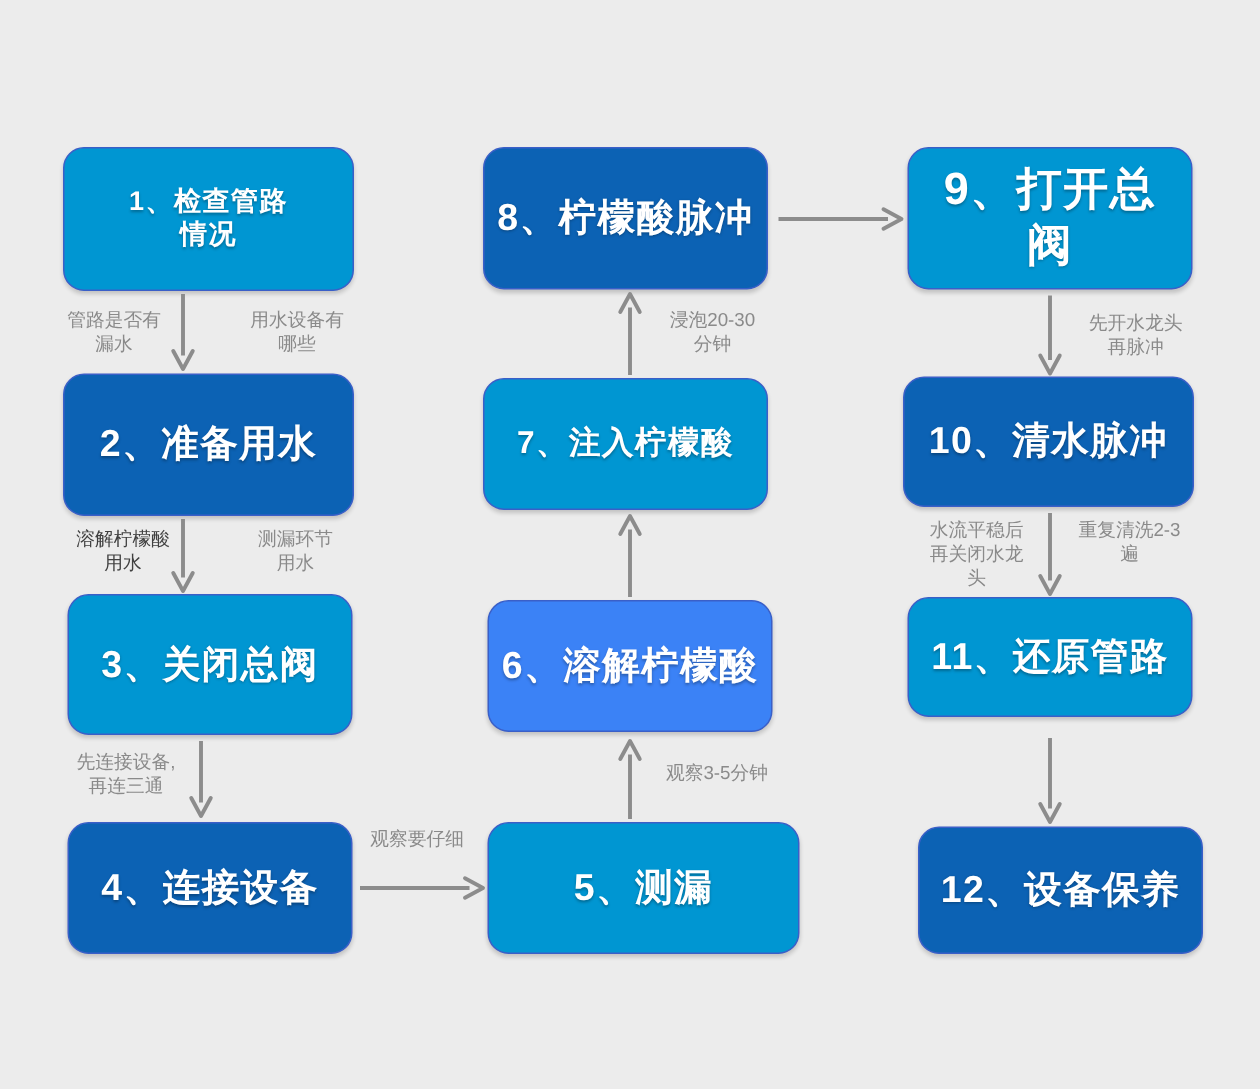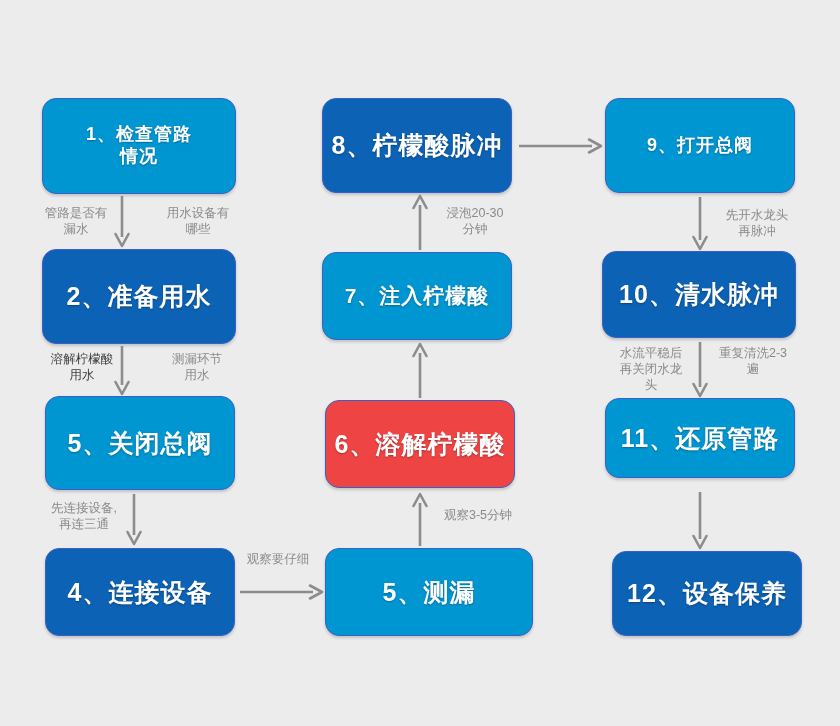--- a/index.html
+++ b/index.html
@@ -55,39 +55,39 @@
 <div id="stage">
   <div id="nodes-layer">
       <div class="node tone-light" style="left: 42px; top: 98px; width: 194px; height: 96px; background: rgb(0, 150, 210); border-color: rgb(58, 95, 200); color: rgb(255, 255, 255);">
         <span class="lbl" style="font-size: 18px; white-space: pre-line;">1、检查管路
 情况</span>
       </div>
       <div class="node tone-dark" style="left: 42px; top: 249px; width: 194px; height: 95px; background: rgb(12, 98, 180); border-color: rgb(58, 95, 200); color: rgb(255, 255, 255);">
         <span class="lbl" style="font-size: 25px; white-space: pre-line;">2、准备用水</span>
       </div>
       <div class="node tone-light" style="left: 45px; top: 396px; width: 190px; height: 94px; background: rgb(0, 150, 210); border-color: rgb(58, 95, 200); color: rgb(255, 255, 255);">
-        <span class="lbl" style="font-size: 25px; white-space: pre-line;">5、关闭总阀</span>
+        <span class="lbl" style="font-size: 25px; white-space: pre-line;">3、关闭总阀</span>
       </div>
       <div class="node tone-dark" style="left: 45px; top: 548px; width: 190px; height: 88px; background: rgb(12, 98, 180); border-color: rgb(58, 95, 200); color: rgb(255, 255, 255);">
         <span class="lbl" style="font-size: 25px; white-space: pre-line;">4、连接设备</span>
       </div>
       <div class="node tone-dark" style="left: 322px; top: 98px; width: 190px; height: 95px; background: rgb(12, 98, 180); border-color: rgb(58, 95, 200); color: rgb(255, 255, 255); border-radius: 14px;">
         <span class="lbl" style="font-size: 25px; white-space: pre-line;">8、柠檬酸脉冲</span>
       </div>
       <div class="node tone-light" style="left: 322px; top: 252px; width: 190px; height: 88px; background: rgb(0, 150, 210); border-color: rgb(58, 95, 200); color: rgb(255, 255, 255);">
         <span class="lbl" style="font-size: 21px; white-space: pre-line;">7、注入柠檬酸</span>
       </div>
-      <div class="node tone-dark" style="left: 325px; top: 400px; width: 190px; height: 88px; background: #ef4444; border-color: rgb(58, 95, 200); color: rgb(255, 255, 255);">
+      <div class="node tone-dark" style="left: 325px; top: 400px; width: 190px; height: 88px; background: #3b82f6; border-color: rgb(58, 95, 200); color: rgb(255, 255, 255);">
         <span class="lbl" style="font-size: 25px; white-space: pre-line;">6、溶解柠檬酸</span>
       </div>
       <div class="node tone-light" style="left: 325px; top: 548px; width: 208px; height: 88px; background: rgb(0, 150, 210); border-color: rgb(58, 95, 200); color: rgb(255, 255, 255);">
         <span class="lbl" style="font-size: 25px; white-space: pre-line;">5、测漏</span>
       </div>
       <div class="node tone-light" style="left: 605px; top: 98px; width: 190px; height: 95px; background: rgb(0, 150, 210); border-color: rgb(58, 95, 200); color: rgb(255, 255, 255);">
-        <span class="lbl" style="font-size: 18px; white-space: pre-line;">9、打开总阀</span>
+        <span class="lbl" style="font-size: 30px; white-space: pre-line;">9、打开总阀</span>
       </div>
       <div class="node tone-dark" style="left: 602px; top: 251px; width: 194px; height: 87px; background: rgb(12, 98, 180); border-color: rgb(58, 95, 200); color: rgb(255, 255, 255);">
         <span class="lbl" style="font-size: 25px; white-space: pre-line;">10、清水脉冲</span>
       </div>
       <div class="node tone-light" style="left: 605px; top: 398px; width: 190px; height: 80px; background: rgb(0, 150, 210); border-color: rgb(58, 95, 200); color: rgb(255, 255, 255);">
         <span class="lbl" style="font-size: 25px; white-space: pre-line;">11、还原管路</span>
       </div>
       <div class="node tone-dark" style="left: 612px; top: 551px; width: 190px; height: 85px; background: rgb(12, 98, 180); border-color: rgb(58, 95, 200); color: rgb(255, 255, 255);">
         <span class="lbl" style="font-size: 25px; white-space: pre-line;">12、设备保养</span>
       </div>

